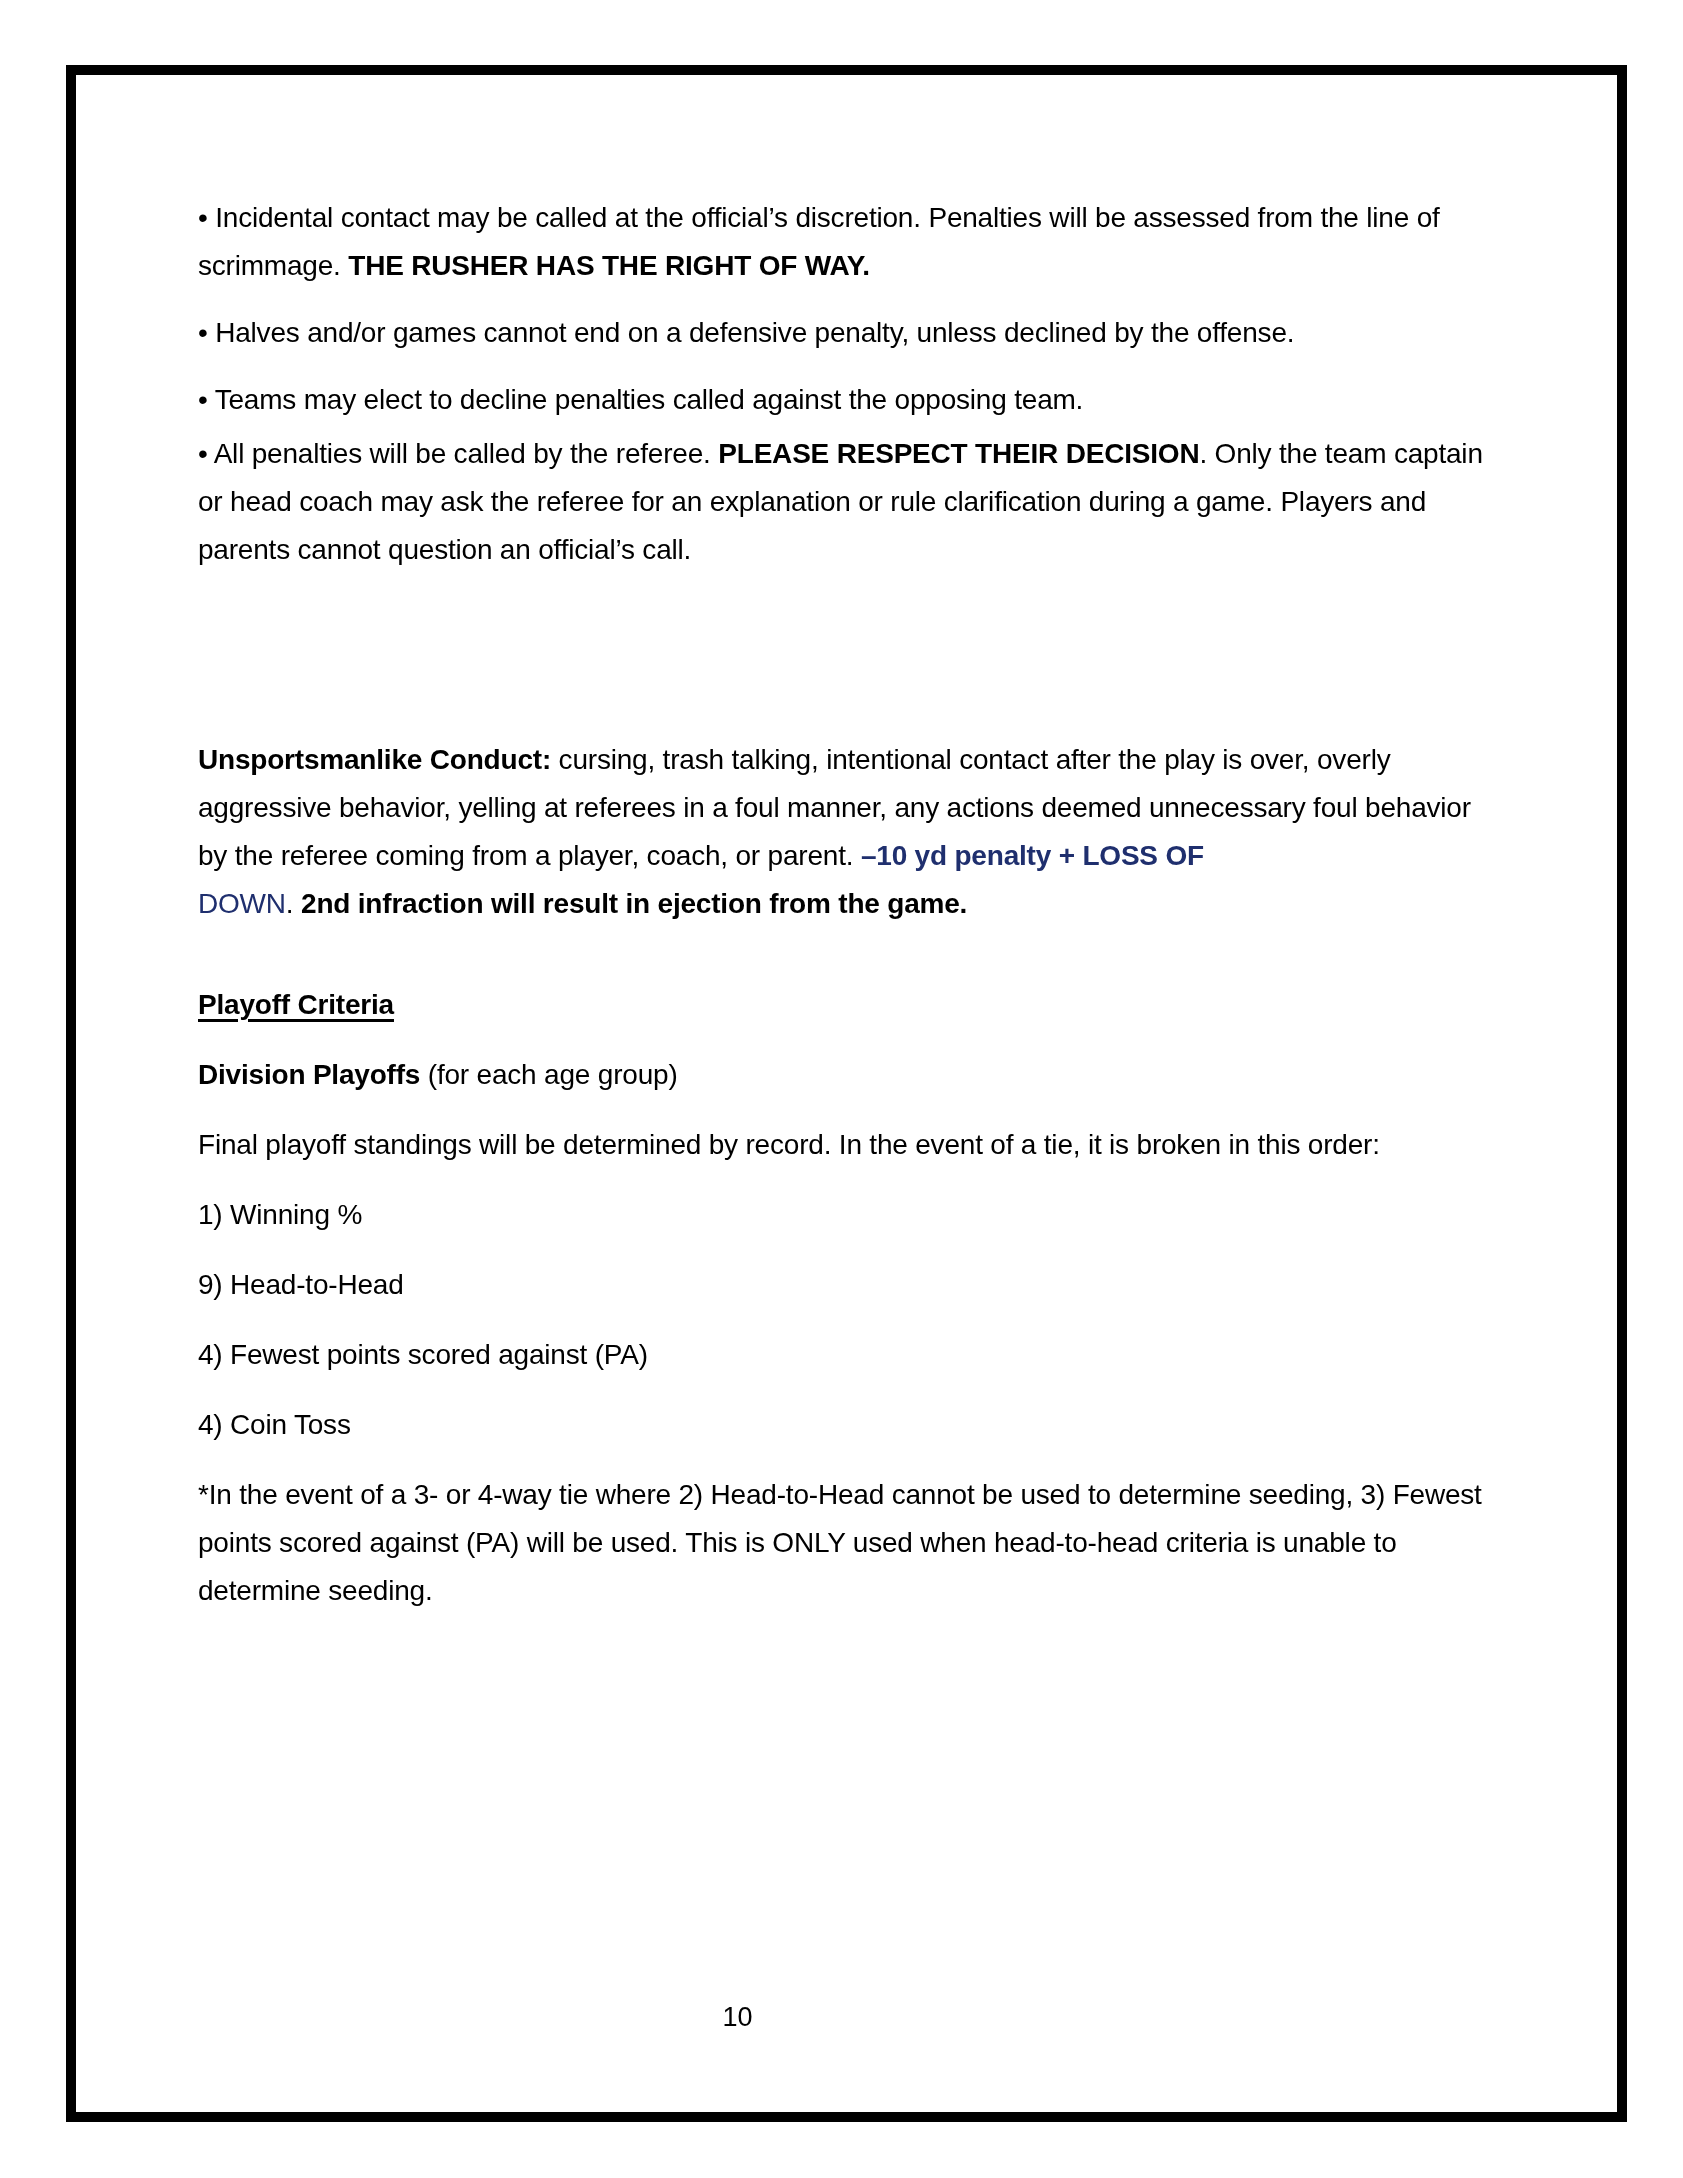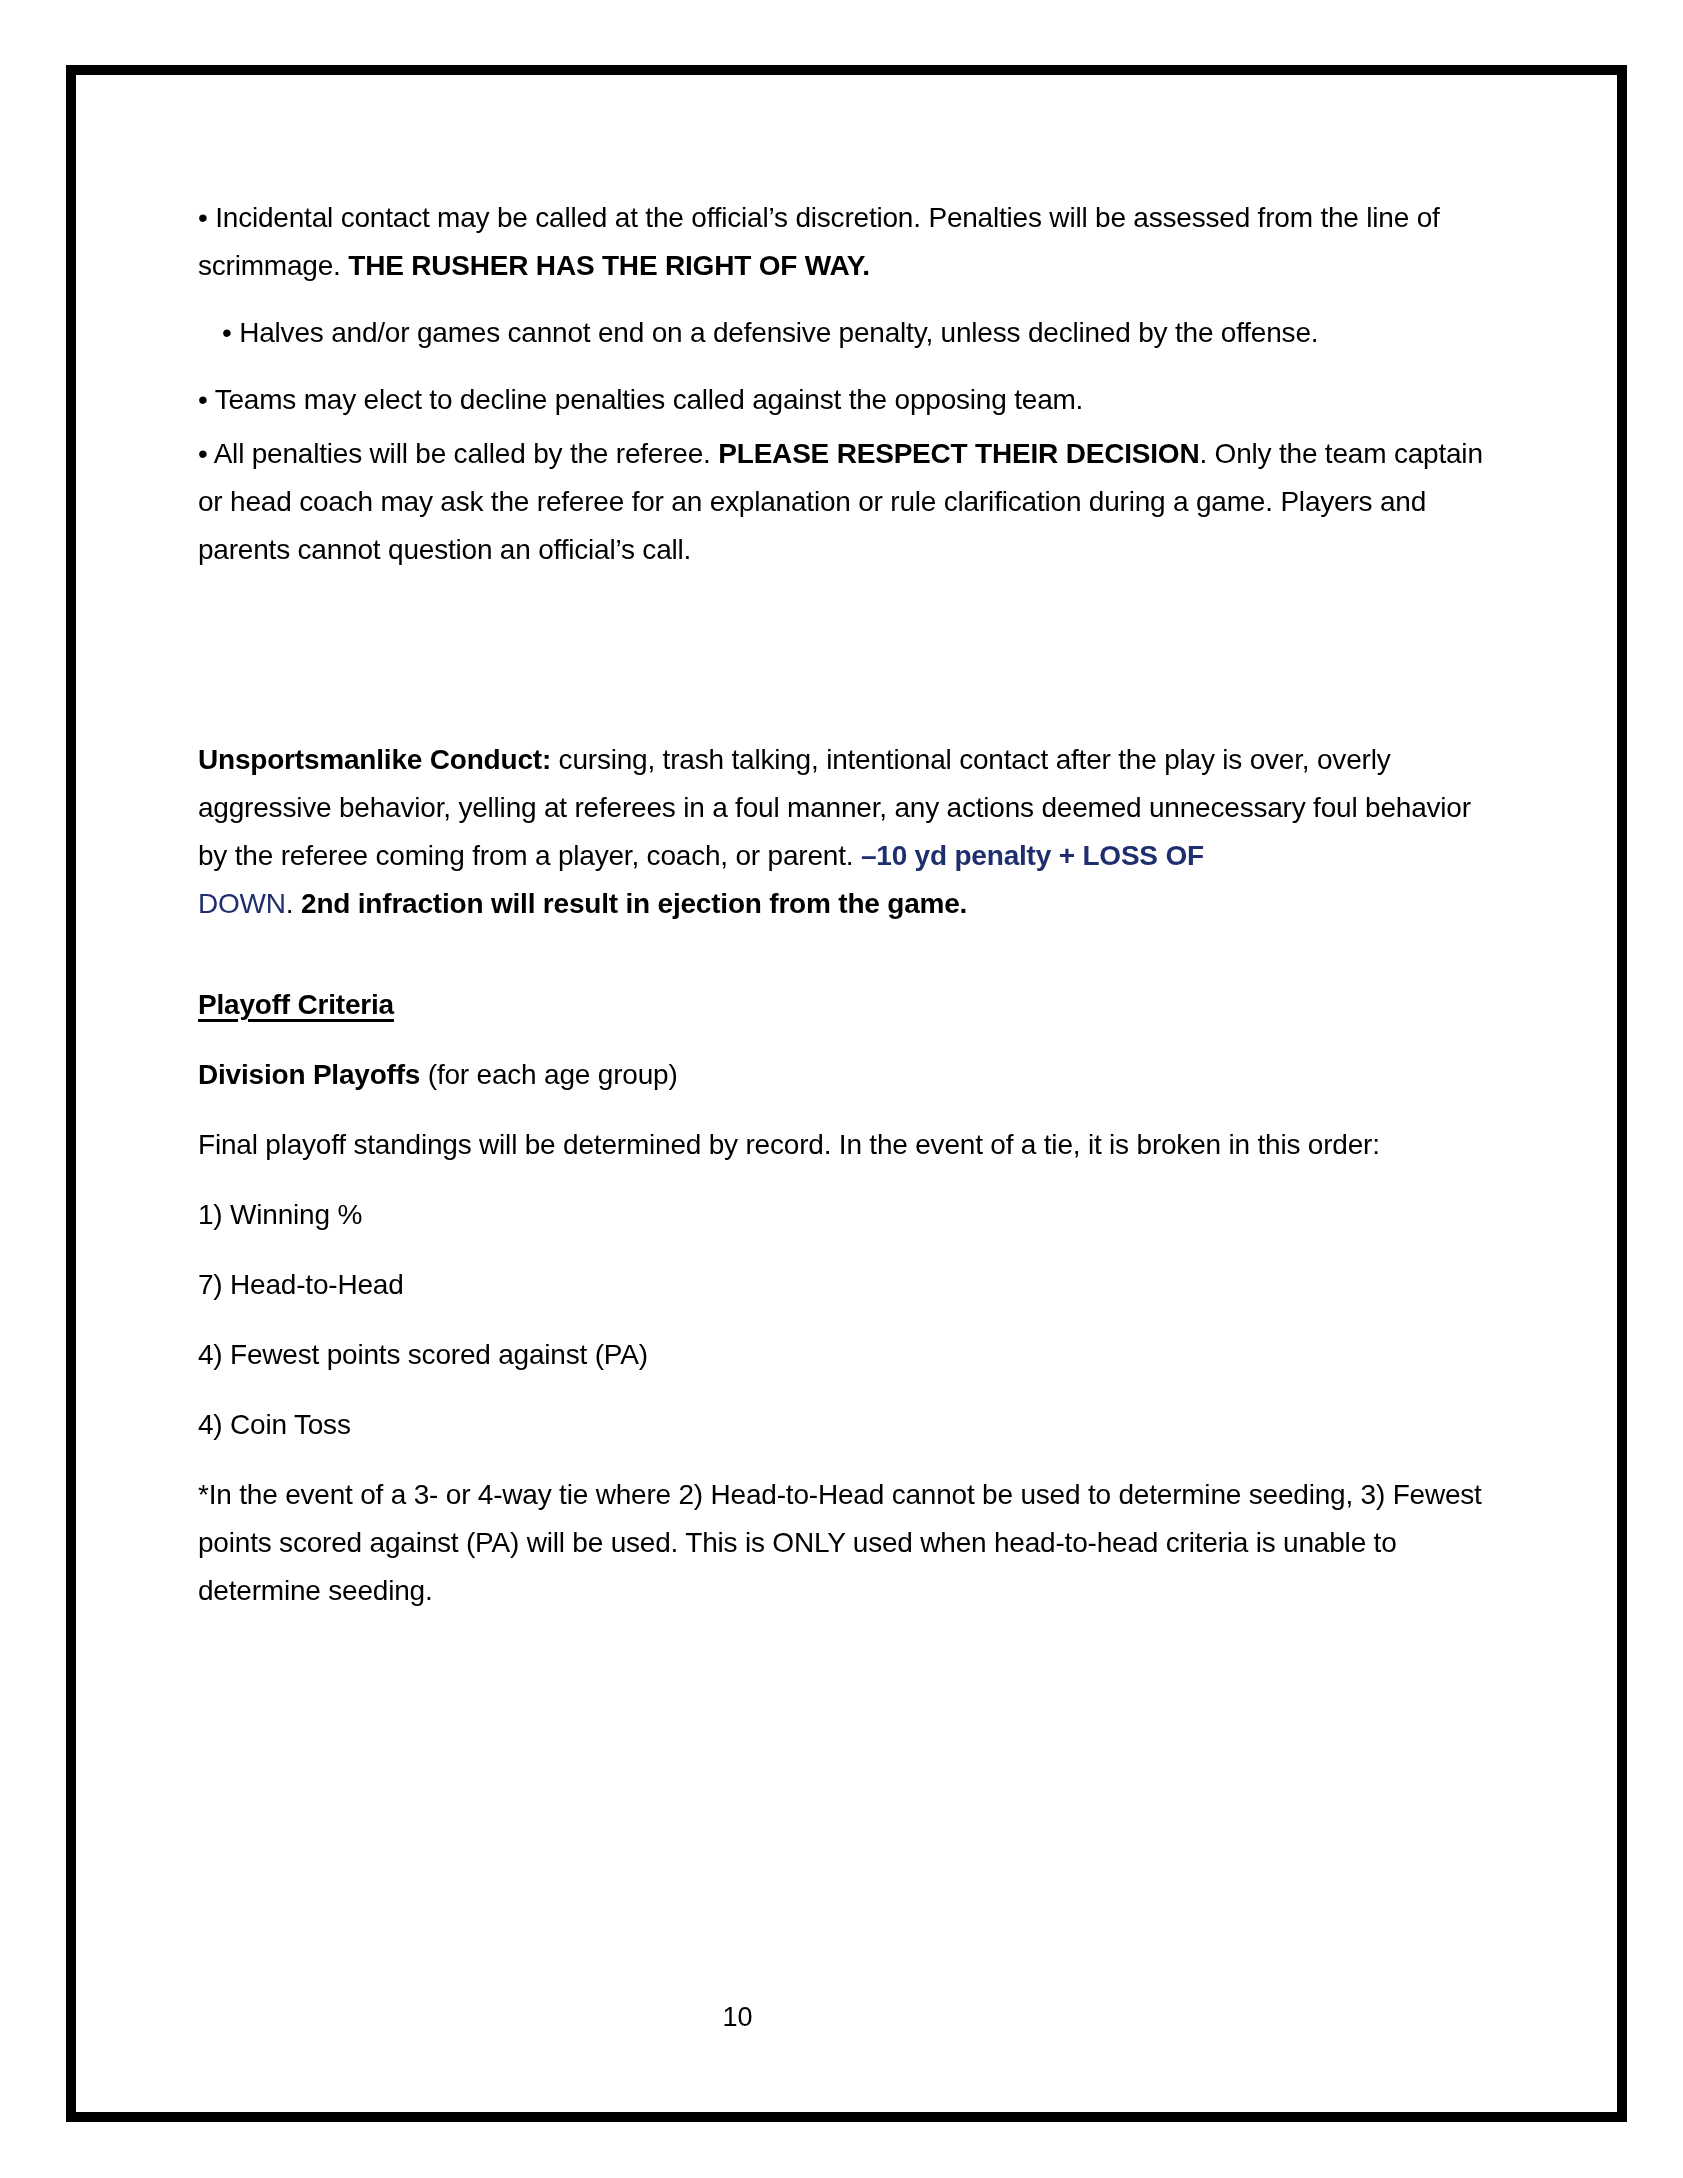--- a/index.html
+++ b/index.html
@@ -38,21 +38,21 @@
 <body>
 
 <div class="page-frame"></div>
 
 <div class="content">
 
   <p class="para" style="margin-bottom:19px;">
     <span>•</span><span> Incidental contact may be called at the official’s discretion. Penalties will be assessed from the line of scrimmage. </span><span class="b">THE RUSHER HAS THE RIGHT OF WAY.</span>
   </p>
 
-  <p class="para" style="margin-bottom:19px;margin-left:24px;">
+  <p class="para" style="margin-bottom:19px;">
     <span>•</span><span> Halves and/or games cannot end on a defensive penalty, unless declined by the offense.</span>
   </p>
 
   <p class="para" style="margin-bottom:6px;">
     <span>•</span><span> Teams may elect to decline penalties called against the opposing team.</span>
   </p>
 
   <p class="para" style="margin-bottom:162px;">
     <span>•</span><span> All penalties will be called by the referee. </span><span class="b">PLEASE RESPECT THEIR DECISION</span><span>. Only the team captain or head coach may ask the referee for an explanation or rule clarification during a game. Players and parents cannot question an official’s call.</span>
   </p>
@@ -63,21 +63,21 @@
 
   <p class="para b u" style="margin-bottom:22px;">Playoff Criteria</p>
 
   <p class="para" style="margin-bottom:22px;">
     <span class="b">Division Playoffs</span><span> (for each age group)</span>
   </p>
 
   <p class="para" style="margin-bottom:22px;">Final playoff standings will be determined by record. In the event of a tie, it is broken in this order:</p>
 
   <p class="para" style="margin-bottom:22px;">1) Winning %</p>
-  <p class="para" style="margin-bottom:22px;">7) Head-to-Head</p>
+  <p class="para" style="margin-bottom:22px;">9) Head-to-Head</p>
   <p class="para" style="margin-bottom:22px;">4) Fewest points scored against (PA)</p>
   <p class="para" style="margin-bottom:22px;">4) Coin Toss</p>
 
   <p class="para">*In the event of a 3- or 4-way tie where 2) Head-to-Head cannot be used to determine seeding, 3) Fewest points scored against (PA) will be used. This is ONLY used when head-to-head criteria is unable to determine seeding.</p>
 </div>
 
 <div class="page-number">10</div>
 
 
 </body></html>

